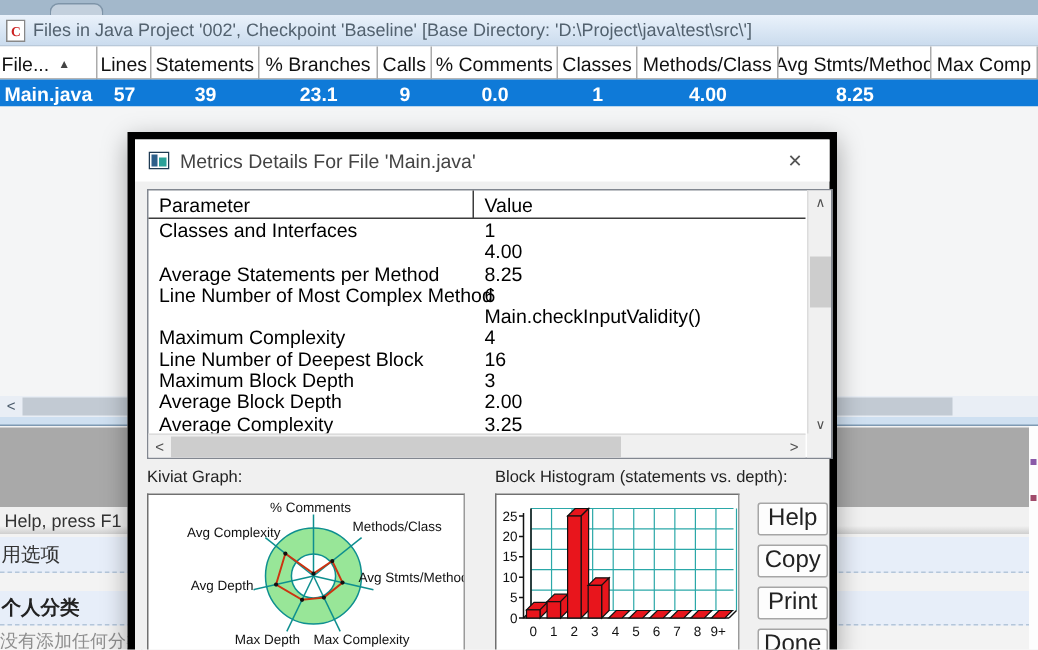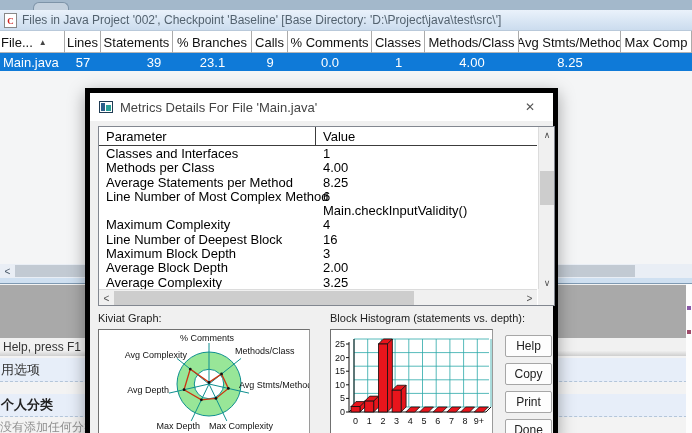--- a/index.html
+++ b/index.html
@@ -95,21 +95,21 @@
 
   .chart-label{position:absolute;font-size:11px;color:#222;}
   .kiviat-label{left:8px;top:219px;}
   .hist-label{left:240px;top:219px;}
   .chart-box{position:absolute;top:236px;height:106px;background:#fff;
     border:1px solid #9a9a9a;border-top-color:#707070;border-left-color:#707070;}
   .kiviat-box{left:8px;width:212px;}
   .hist-box{left:240px;width:163px;}
 
   .dlg-btn{position:absolute;left:415px;width:47px;height:22px;background:#fdfdfd;
-    border:1px solid #a6a6a6;border-radius:2px;font-size:12px;color:#222;
+    border:1px solid #a6a6a6;border-radius:2px;font-size:16px;color:#222;
     display:flex;align-items:center;justify-content:center;cursor:pointer;
     font-family:"Liberation Sans",sans-serif;}
   .btn-help{top:242px;} .btn-copy{top:270px;} .btn-print{top:298px;} .btn-done{top:326px;text-align:center;}
 </style>
 </head>
 <body>
 
 <div id="screen">
 
   <div class="top-strip">
@@ -151,24 +151,24 @@
         <span>Methods/Class</span>
       </div>
       <div class="col" style="left: 519px; width: 102px;">
         <span>Avg Stmts/Method</span>
       </div>
       <div class="col" style="left: 621px; width: 71px;">
         <span>Max Comp</span>
       </div>
     </div>
 
-  <div class="file-row" style="background: rgb(15, 122, 216);">
+  <div class="file-row" style="background: rgb(15, 122, 216); font-weight: bold;">
       <div class="cell first" style="left: 0px; width: 65px;">Main.java</div>
       <div class="cell" style="left: 65px; width: 36px;">57</div>
-      <div class="cell" style="left: 118px; width: 72px;">39</div>
+      <div class="cell" style="left: 101px; width: 72px;">39</div>
       <div class="cell" style="left: 173px; width: 79px;">23.1</div>
       <div class="cell" style="left: 252px; width: 36px;">9</div>
       <div class="cell" style="left: 288px; width: 84px;">0.0</div>
       <div class="cell" style="left: 372px; width: 53px;">1</div>
       <div class="cell" style="left: 425px; width: 94px;">4.00</div>
       <div class="cell" style="left: 519px; width: 102px;">8.25</div>
       <div class="cell" style="left: 621px; width: 71px;"></div>
     </div>
 
   <div class="list-area"></div>
@@ -213,21 +213,20 @@
         <span class="h1">Parameter</span>
         <div class="vsep"></div>
         <span class="h2">Value</span>
       </div>
       <div class="lb-rows">
           <div class="prow">
             <span class="pname">Classes and Interfaces</span>
             <span class="pval">1</span>
           </div>
           <div class="prow">
-            <span class="pname">Methods per Class</span>
             <span class="pval">4.00</span>
           </div>
           <div class="prow">
             <span class="pname">Average Statements per Method</span>
             <span class="pval">8.25</span>
           </div>
           <div class="prow">
             <span class="pname">Line Number of Most Complex Method</span>
             <span class="pval">6</span>
           </div>

